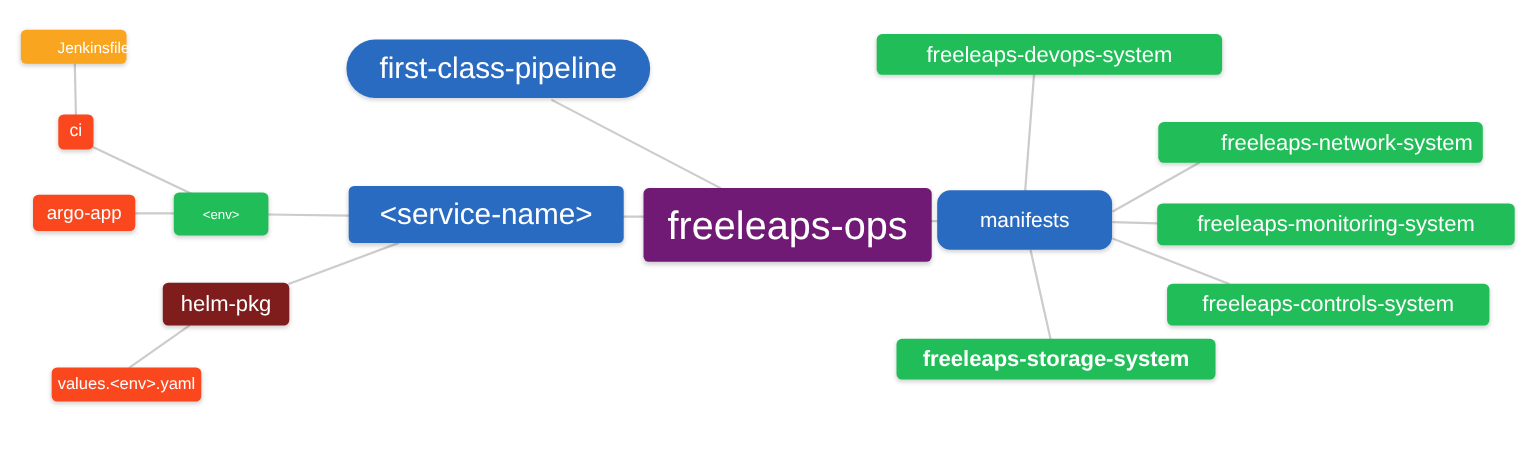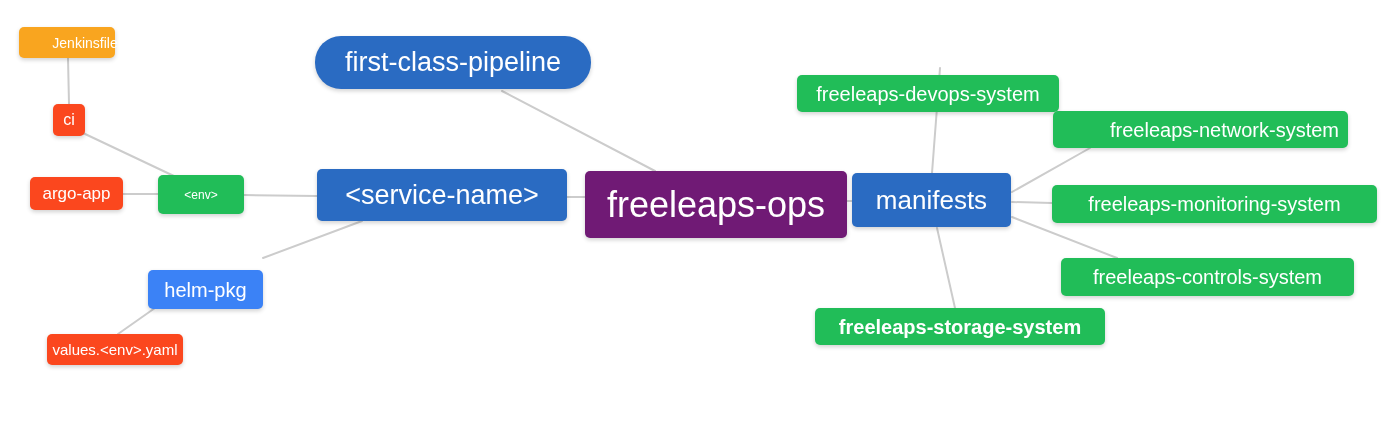--- a/index.html
+++ b/index.html
@@ -70,29 +70,29 @@
   <div class="node" style="left: 53px; top: 104px; width: 32px; height: 32px; font-size: 16px; background-color: rgb(251, 71, 30);">ci</div>
 
   <div class="node" style="left: 30px; top: 177px; width: 93px; height: 33px; font-size: 17px; background-color: rgb(251, 71, 30);">argo-app</div>
 
   <div class="node" style="left: 158px; top: 175px; width: 86px; height: 39px; font-size: 12px; background-color: rgb(33, 189, 88);">&lt;env&gt;</div>
 
   <div class="node" style="left: 315px; top: 36px; width: 276px; height: 53px; font-size: 27px; background-color: rgb(42, 107, 194); border-radius: 26px;">first-class-pipeline</div>
 
   <div class="node" style="left: 317px; top: 169px; width: 250px; height: 52px; font-size: 27px; background-color: rgb(42, 107, 194);">&lt;service-name&gt;</div>
 
-  <div class="node" style="left: 148px; top: 270px; width: 115px; height: 39px; font-size: 20px; background-color: #3b82f6;">helm-pkg</div>
+  <div class="node" style="left: 148px; top: 257px; width: 115px; height: 39px; font-size: 20px; background-color: #7f1d1d;">helm-pkg</div>
 
   <div class="node" style="left: 7px; top: 334px; width: 136px; height: 31px; font-size: 15px; background-color: rgb(251, 71, 30); margin-left: 40px;">values.&lt;env&gt;.yaml</div>
 
   <div class="node" style="left: 585px; top: 171px; width: 262px; height: 67px; font-size: 36px; background-color: #701a75;">freeleaps-ops</div>
 
-  <div class="node" style="left: 852px; top: 173px; width: 159px; height: 54px; font-size: 26px; background-color: rgb(42, 107, 194);">manifests</div>
+  <div class="node" style="left: 852px; top: 173px; width: 159px; height: 54px; font-size: 19px; background-color: rgb(42, 107, 194); border-radius: 12px;">manifests</div>
 
-  <div class="node" style="left: 797px; top: 31px; width: 262px; height: 37px; font-size: 20px; background-color: rgb(33, 189, 88); margin-top: 44px;">freeleaps-devops-system</div>
+  <div class="node" style="left: 797px; top: 31px; width: 314px; height: 37px; font-size: 20px; background-color: rgb(33, 189, 88);">freeleaps-devops-system</div>
 
   <div class="node" style="left: 1053px; top: 111px; width: 295px; height: 37px; font-size: 20px; background-color: rgb(33, 189, 88); padding-left: 48px;">freeleaps-network-system</div>
 
   <div class="node" style="left: 1052px; top: 185px; width: 325px; height: 38px; font-size: 20px; background-color: rgb(33, 189, 88);">freeleaps-monitoring-system</div>
 
   <div class="node" style="left: 1061px; top: 258px; width: 293px; height: 38px; font-size: 20px; background-color: rgb(33, 189, 88);">freeleaps-controls-system</div>
 
   <div class="node" style="left: 815px; top: 308px; width: 290px; height: 37px; font-size: 20px; background-color: rgb(33, 189, 88); font-weight: bold;">freeleaps-storage-system</div>
 
 </div>

